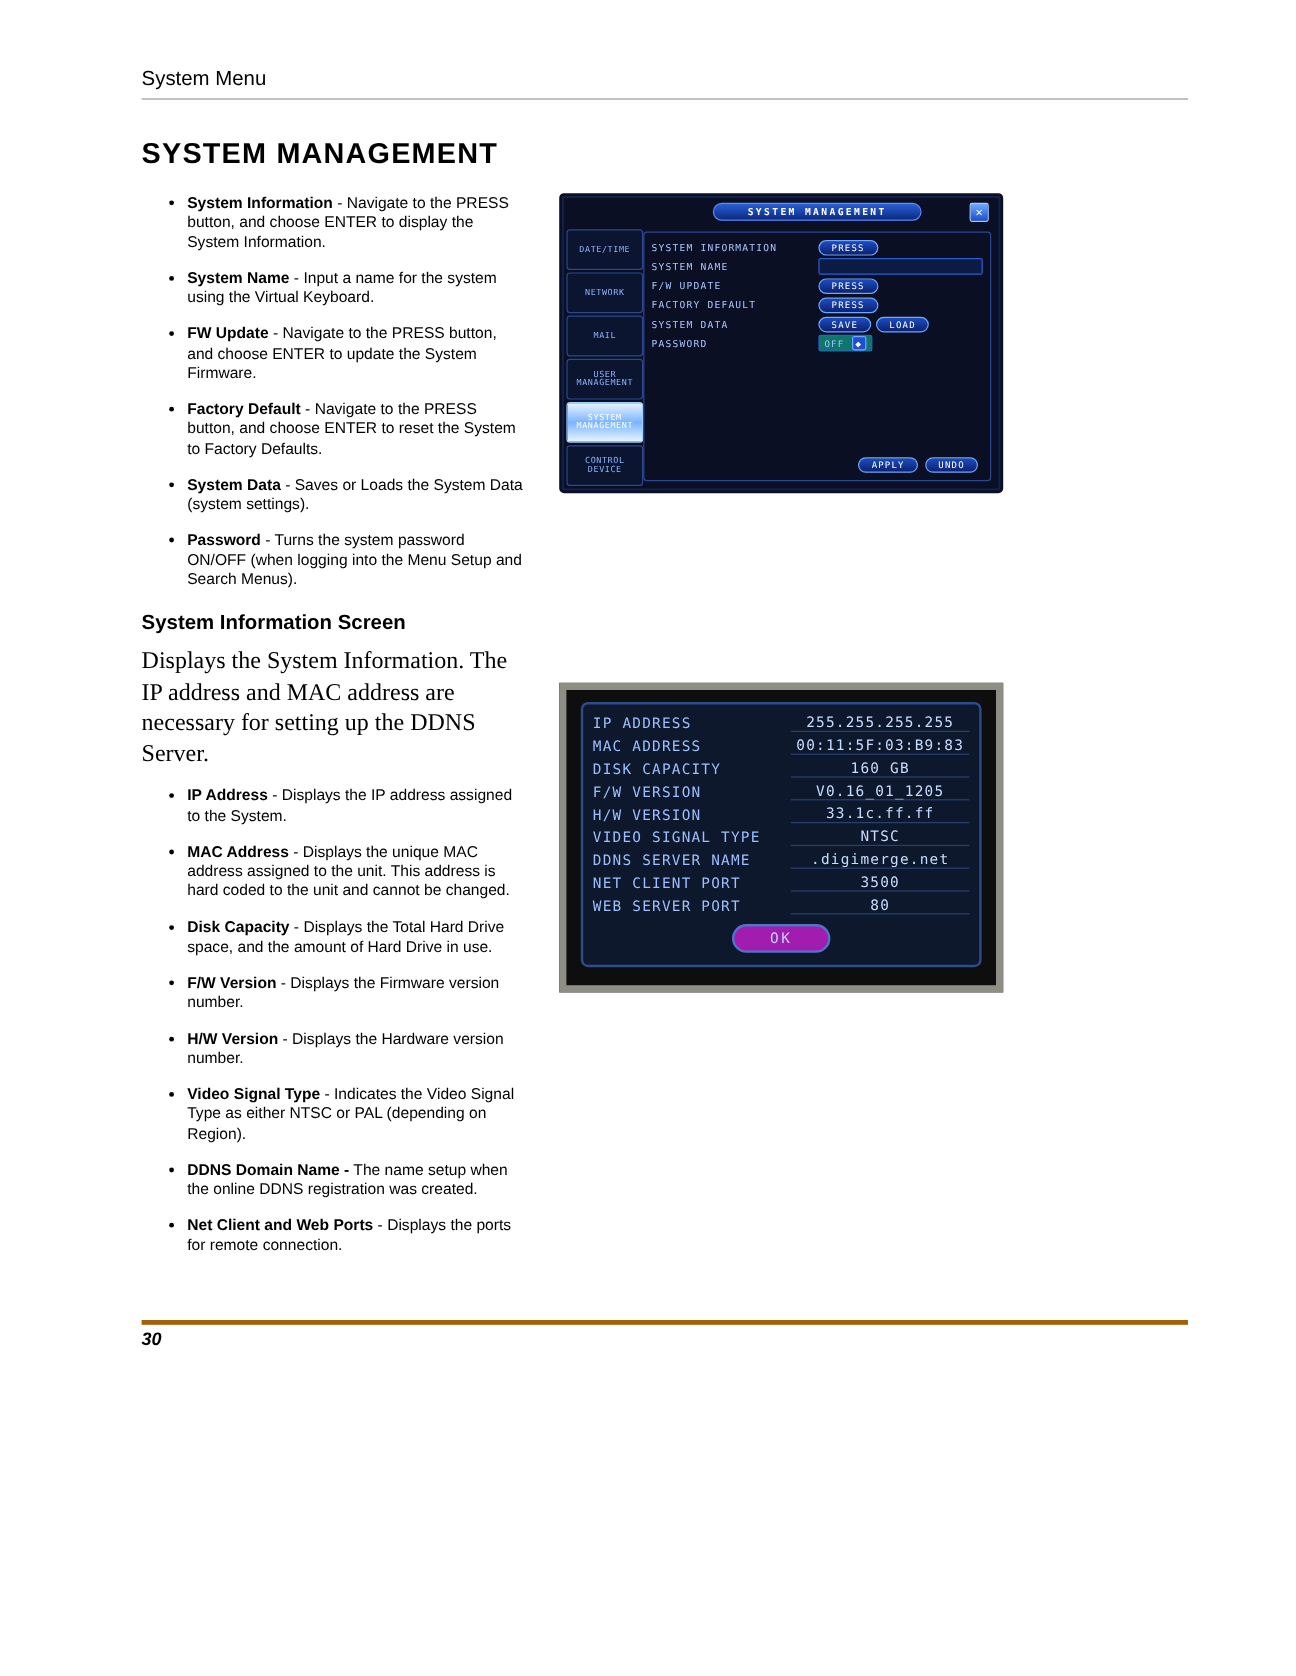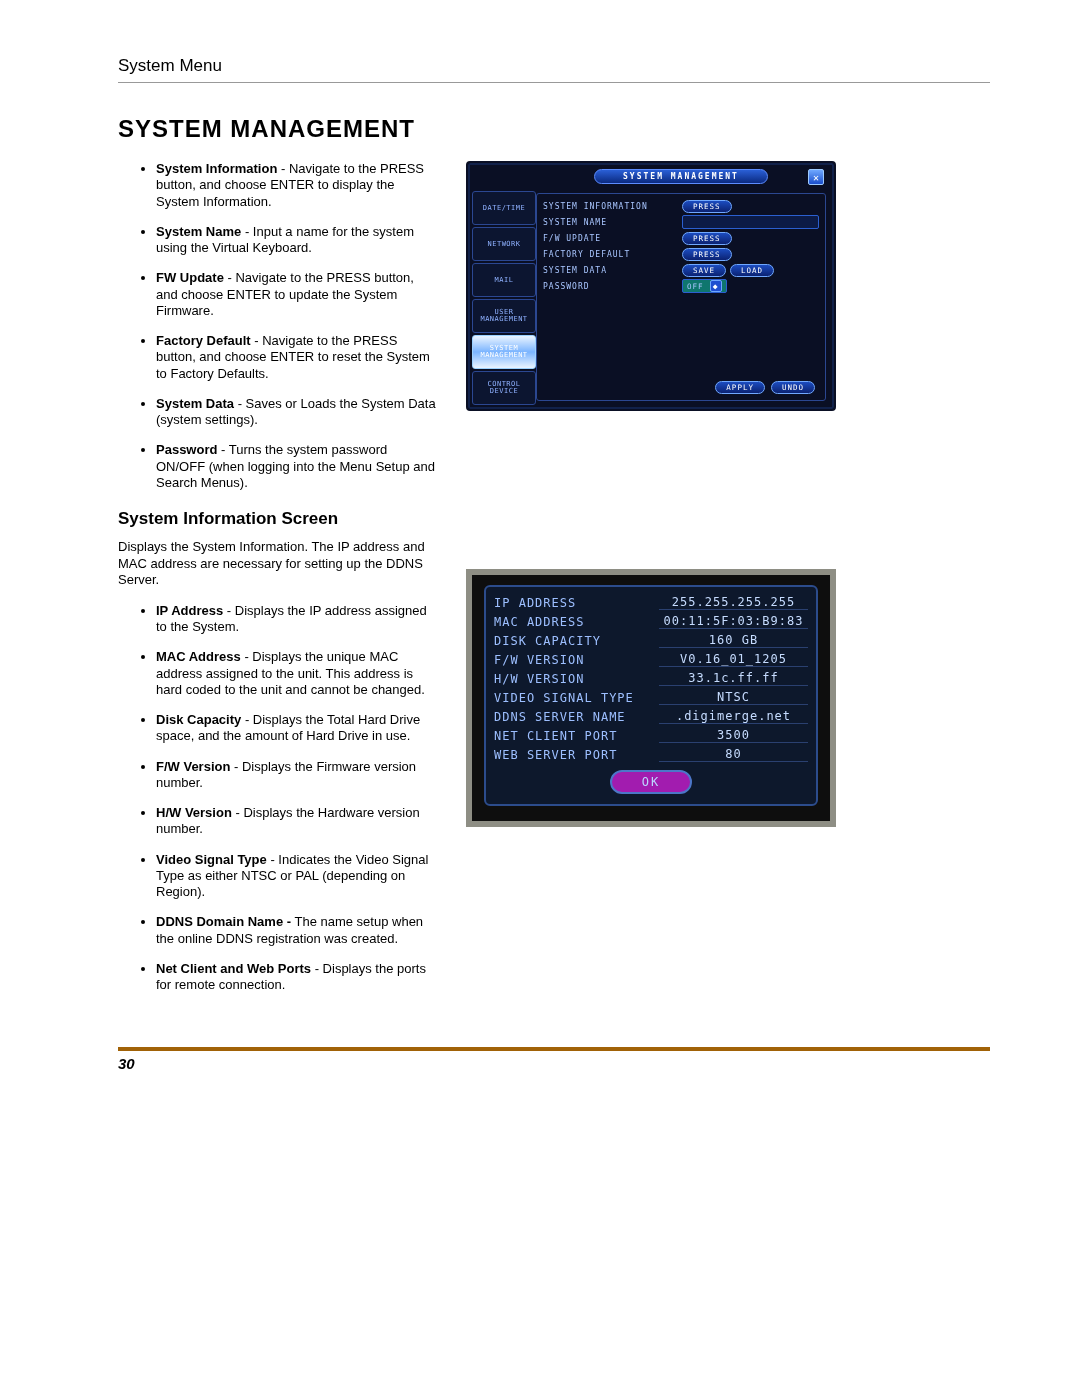--- a/index.html
+++ b/index.html
@@ -53,23 +53,24 @@
     line-height: 1.25;
     margin-bottom: 14px;
   }
   ul.bullets li b { font-weight: bold; }
   .subhead {
     font-weight: bold;
     font-size: 17px;
     margin: 6px 0 10px 0;
   }
   .para {
-    font-size: 13px;
+    font-size: 20px;
     line-height: 1.28;
     margin: 0 0 14px 0;
+    font-family: Liberation Serif, serif;
   }
 
   
   .sm-panel {
     width: 370px;
     height: 250px;
     background: #0a0f24;
     border: 2px solid #0a0f24;
     border-radius: 4px;
     box-sizing: border-box;

